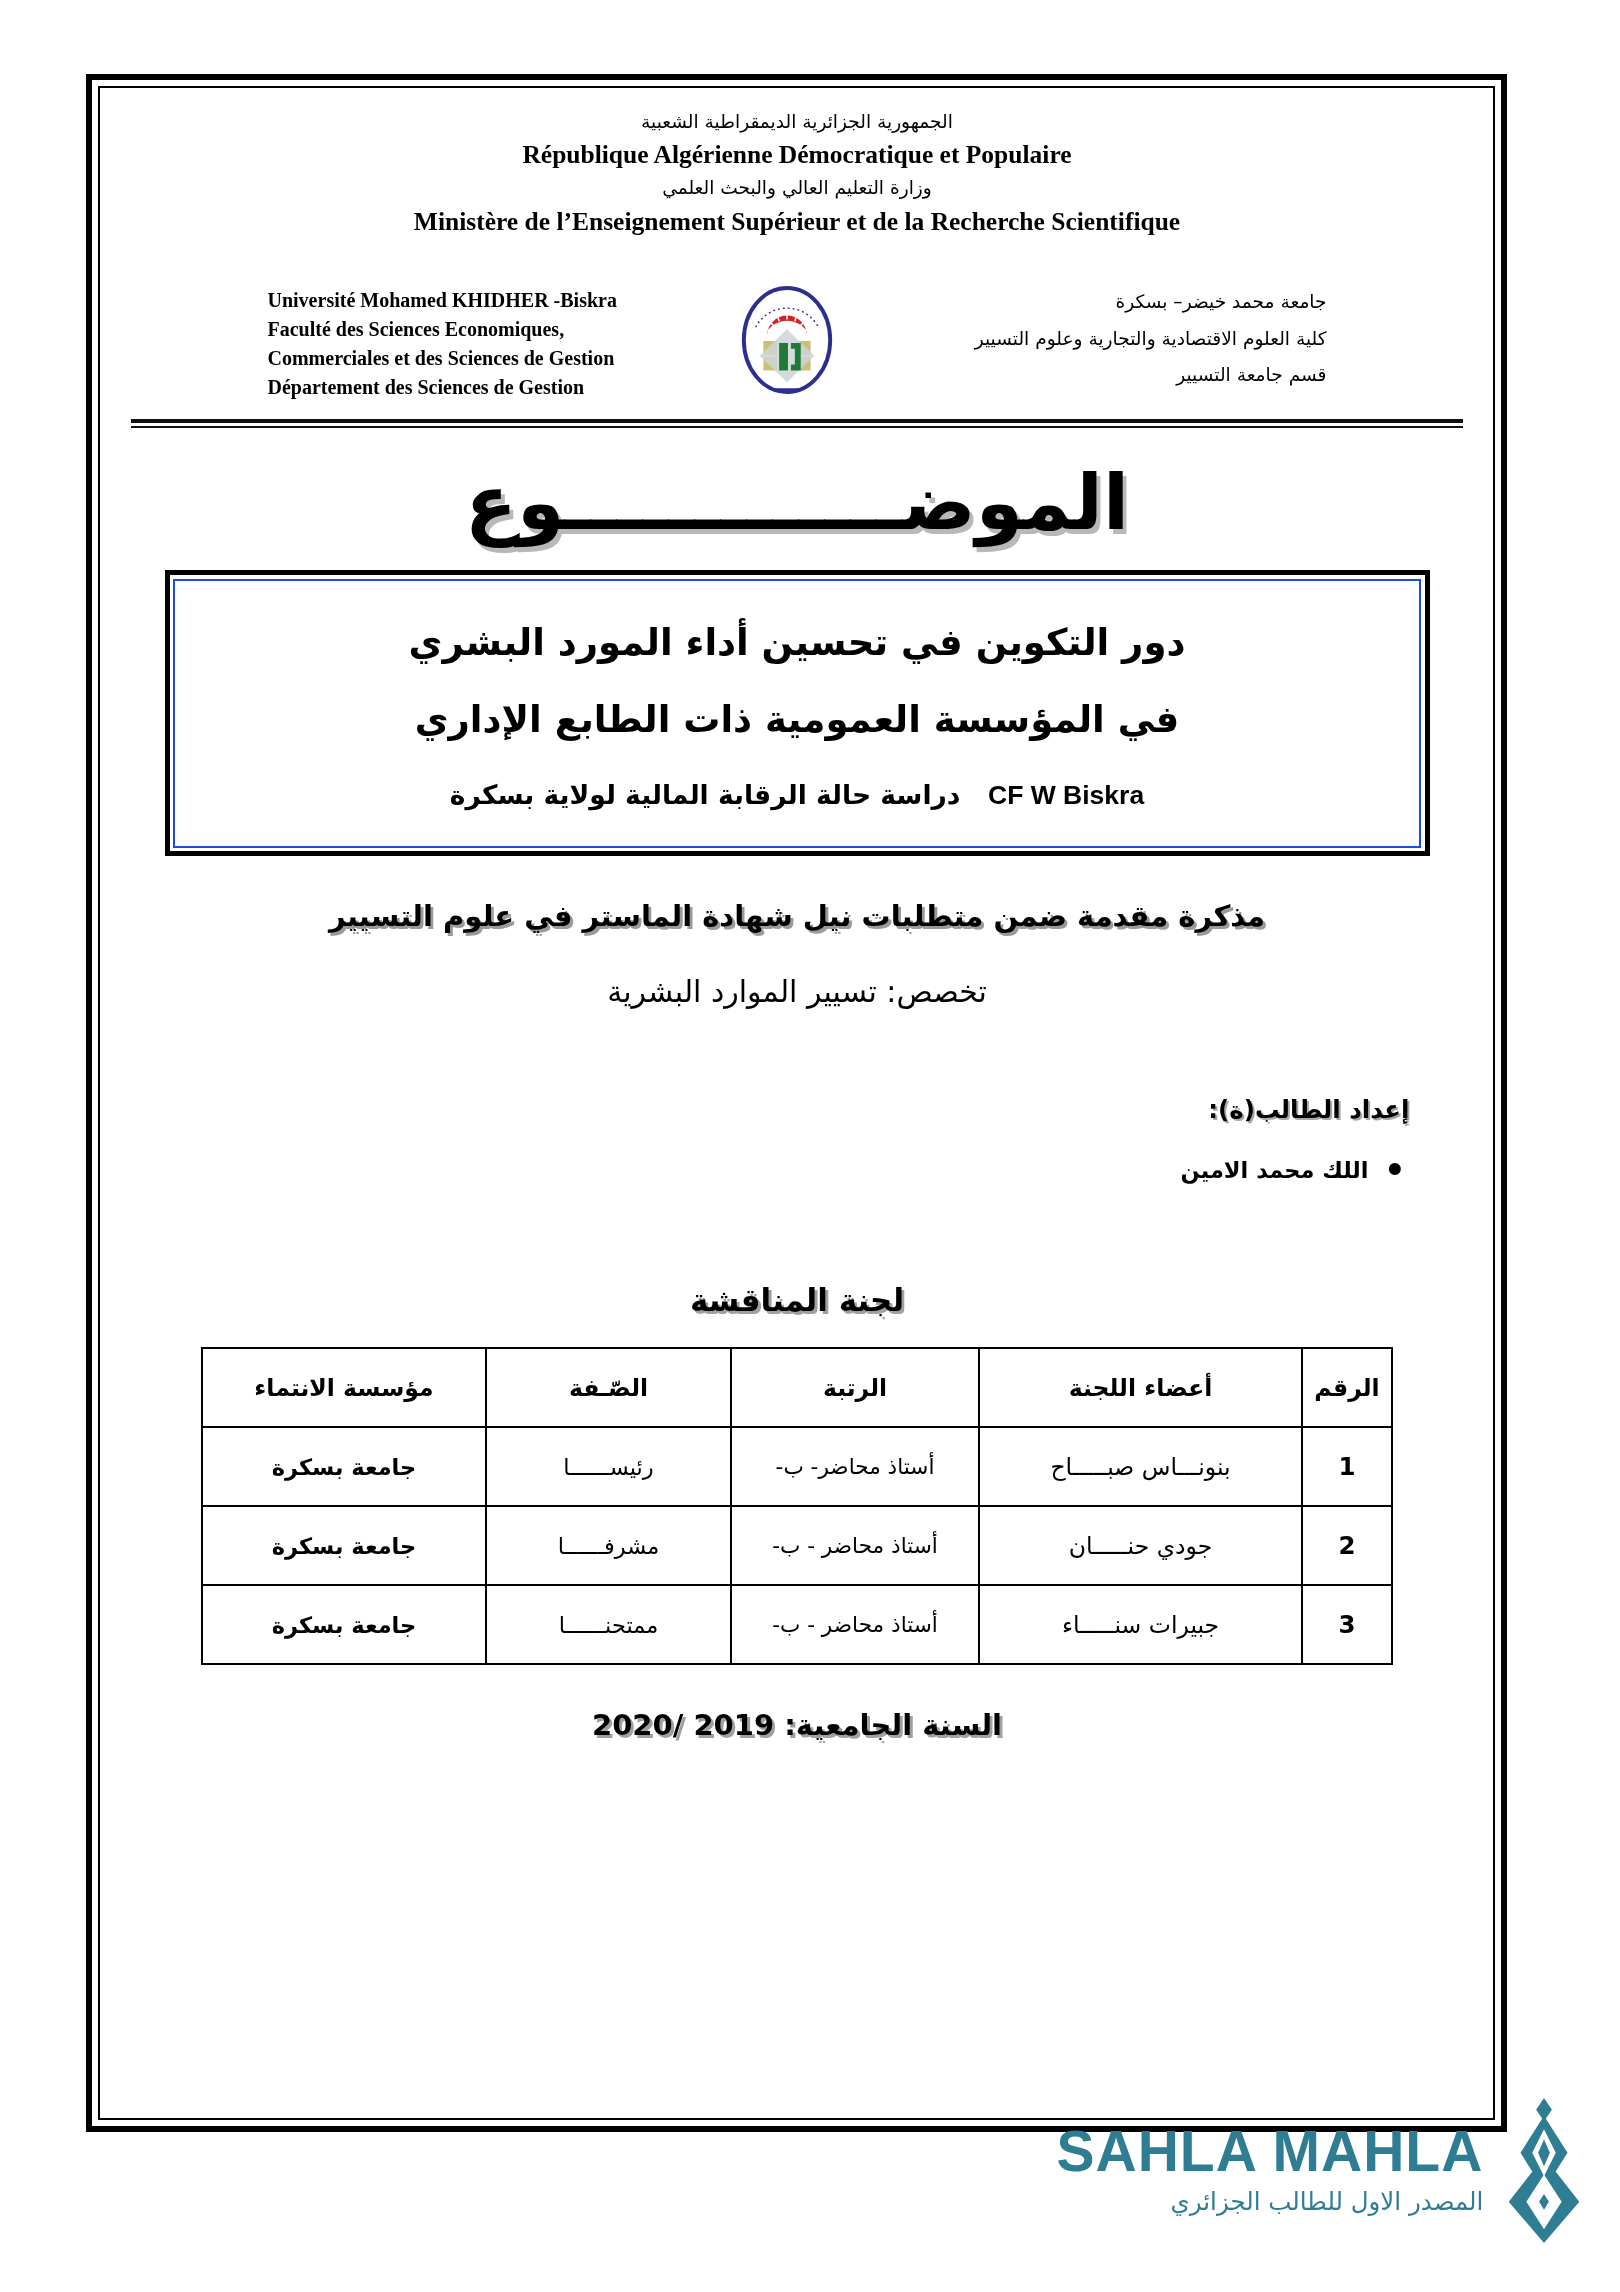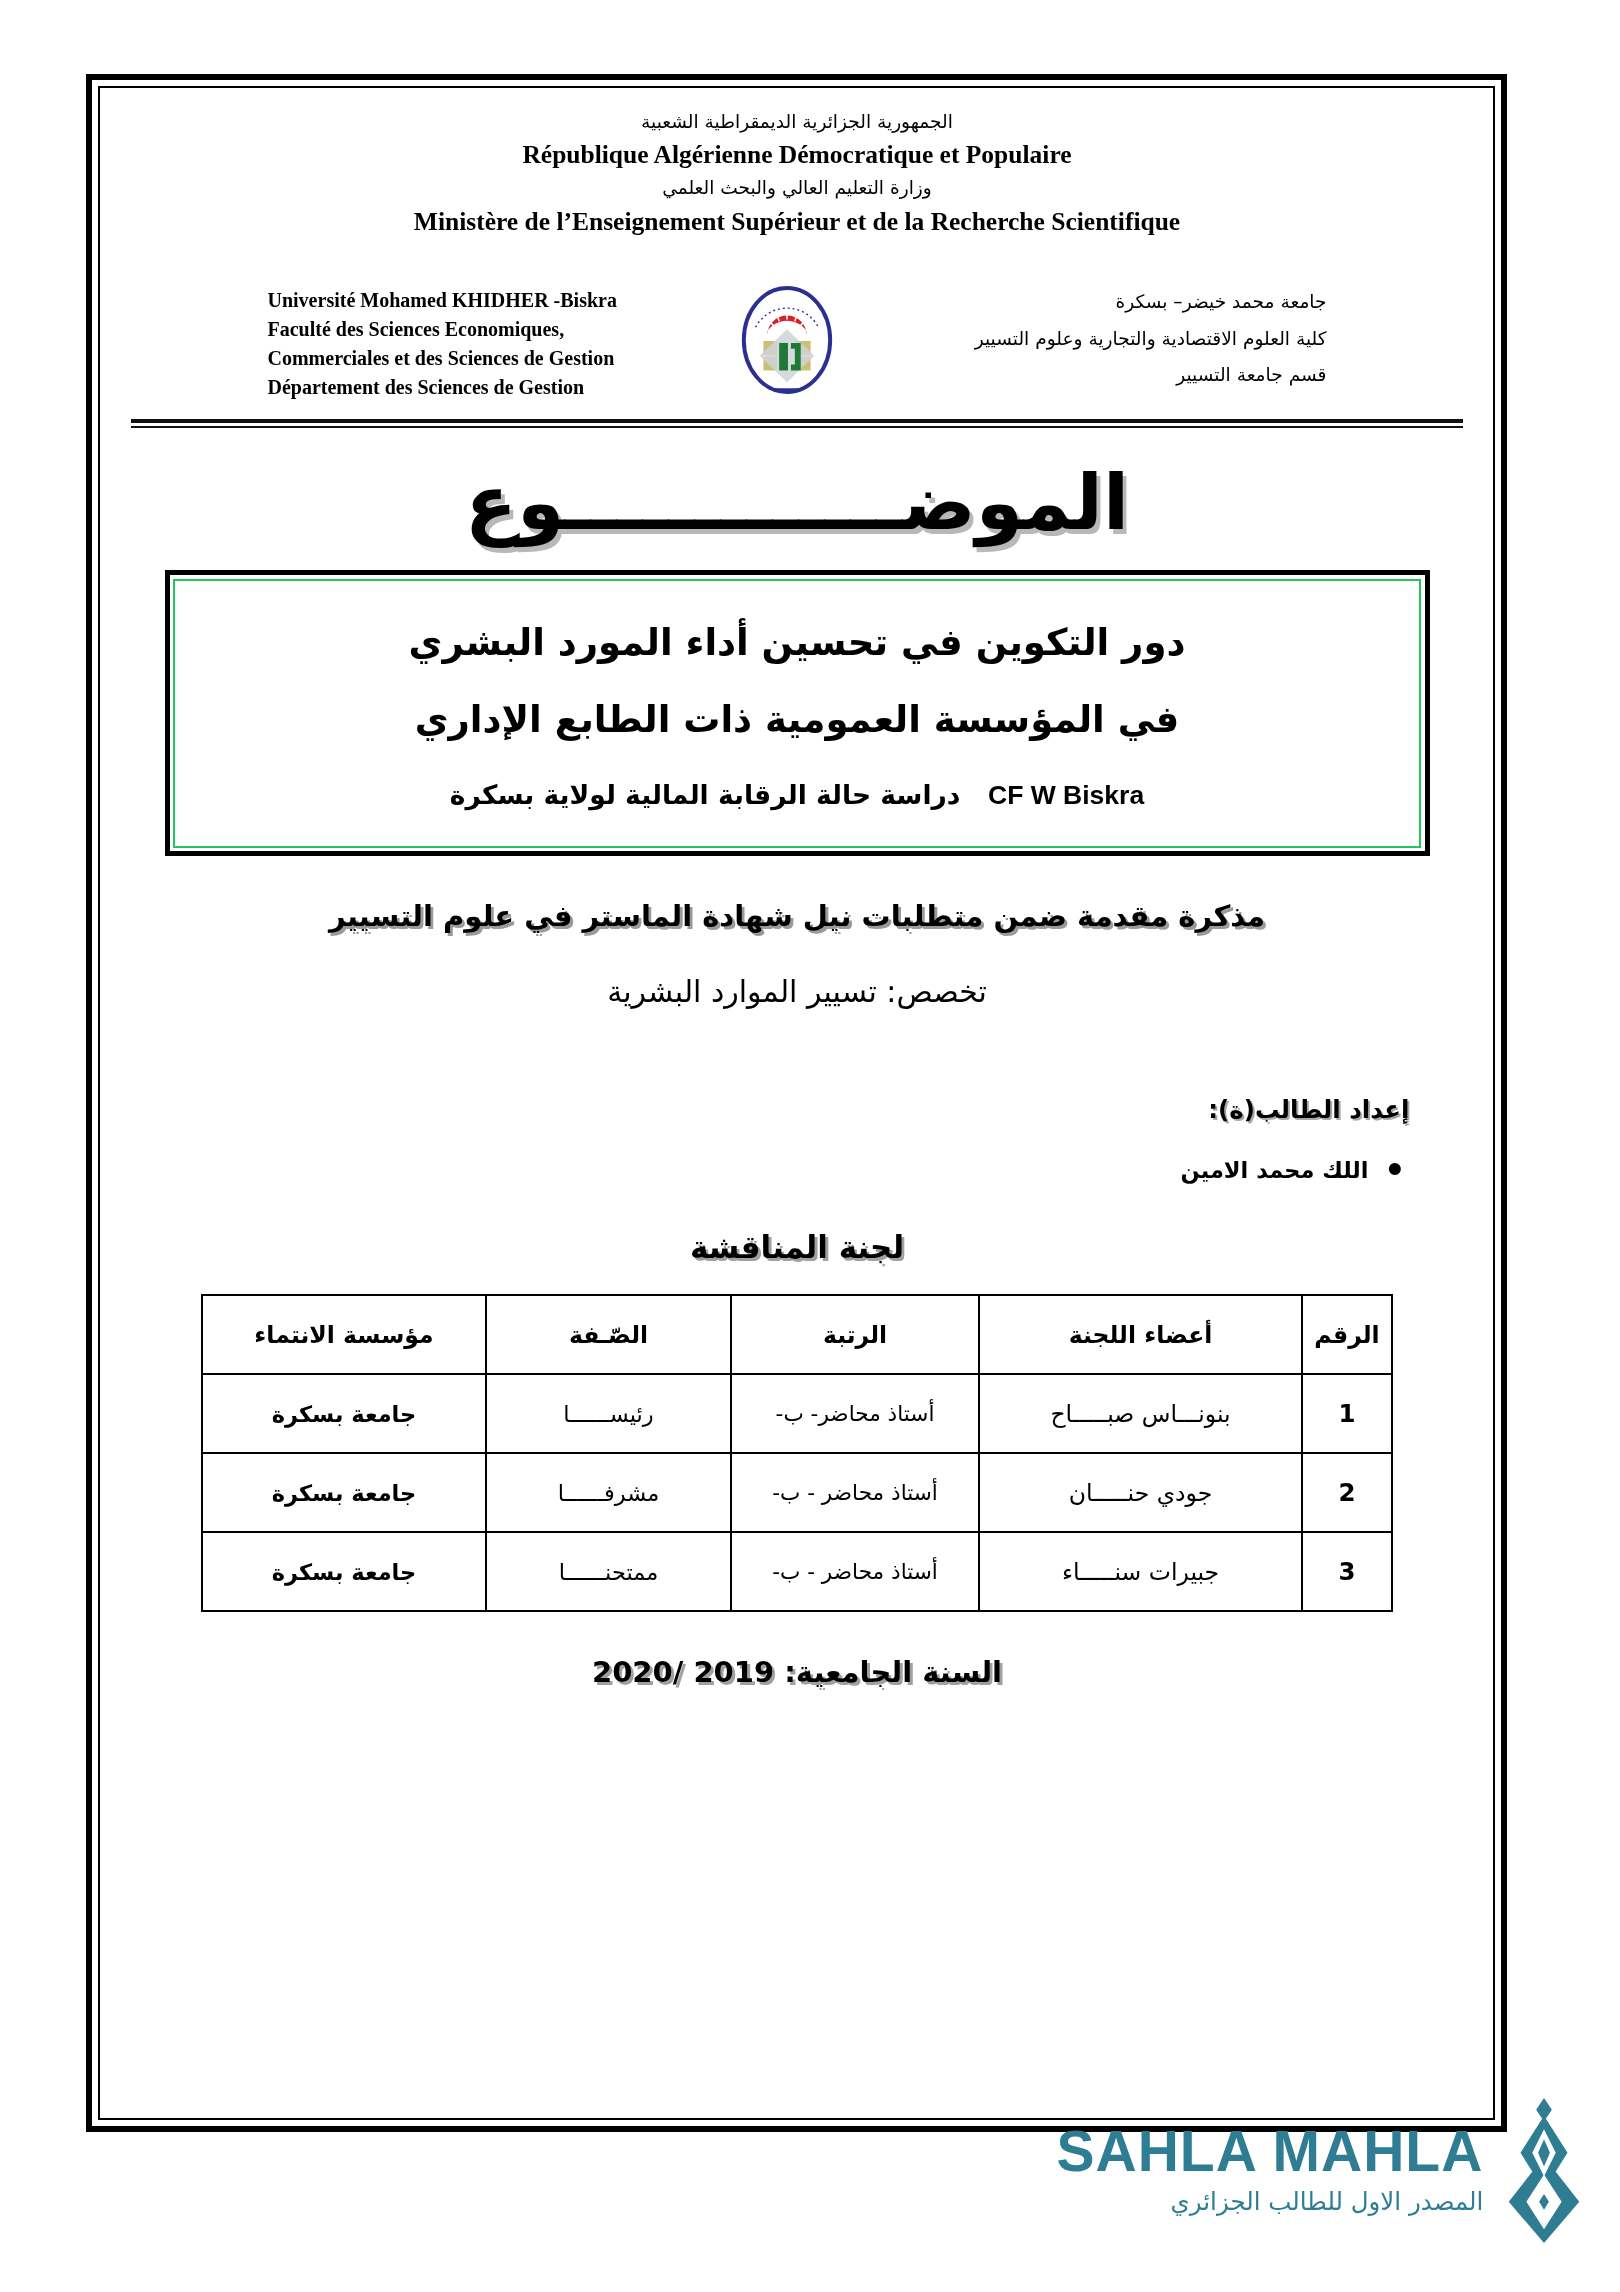--- a/index.html
+++ b/index.html
@@ -127,21 +127,21 @@
   }
 
   
   .title-box {
     margin: 27.4px 37px 0 37px;
     border: 5.9px solid #000;
     padding: 3.9px;
     box-sizing: border-box;
   }
   .title-box-inner {
-    border: 2px solid #22c55e;
+    border: 2px solid #1d4ed8;
     padding: 37px 27.4px 33px 27.4px;
     box-sizing: border-box;
   }
   .title-line {
     direction: rtl;
     text-align: center;
     font-family: "DejaVu Sans", sans-serif;
     font-weight: bold;
     font-size: 37px;
     line-height: 1.35;
@@ -220,21 +220,21 @@
     position: absolute;
     right: 7.8px;
     top: 1px;
     font-size: 15.7px;
   }
   .people-col.sup .people-head { padding-right: 0; }
   .people-col.sup .people-item { padding-right: 57px; }
 
   
   .committee-title {
-    margin-top: 46px;
+    margin-top: 99px;
     text-align: center;
     direction: rtl;
     font-family: "DejaVu Sans", sans-serif;
     font-weight: bold;
     font-size: 31px;
     color: #000;
     text-shadow: 2.9px 2.9px 0 #a0a0a0;
   }
 
   table.committee {

